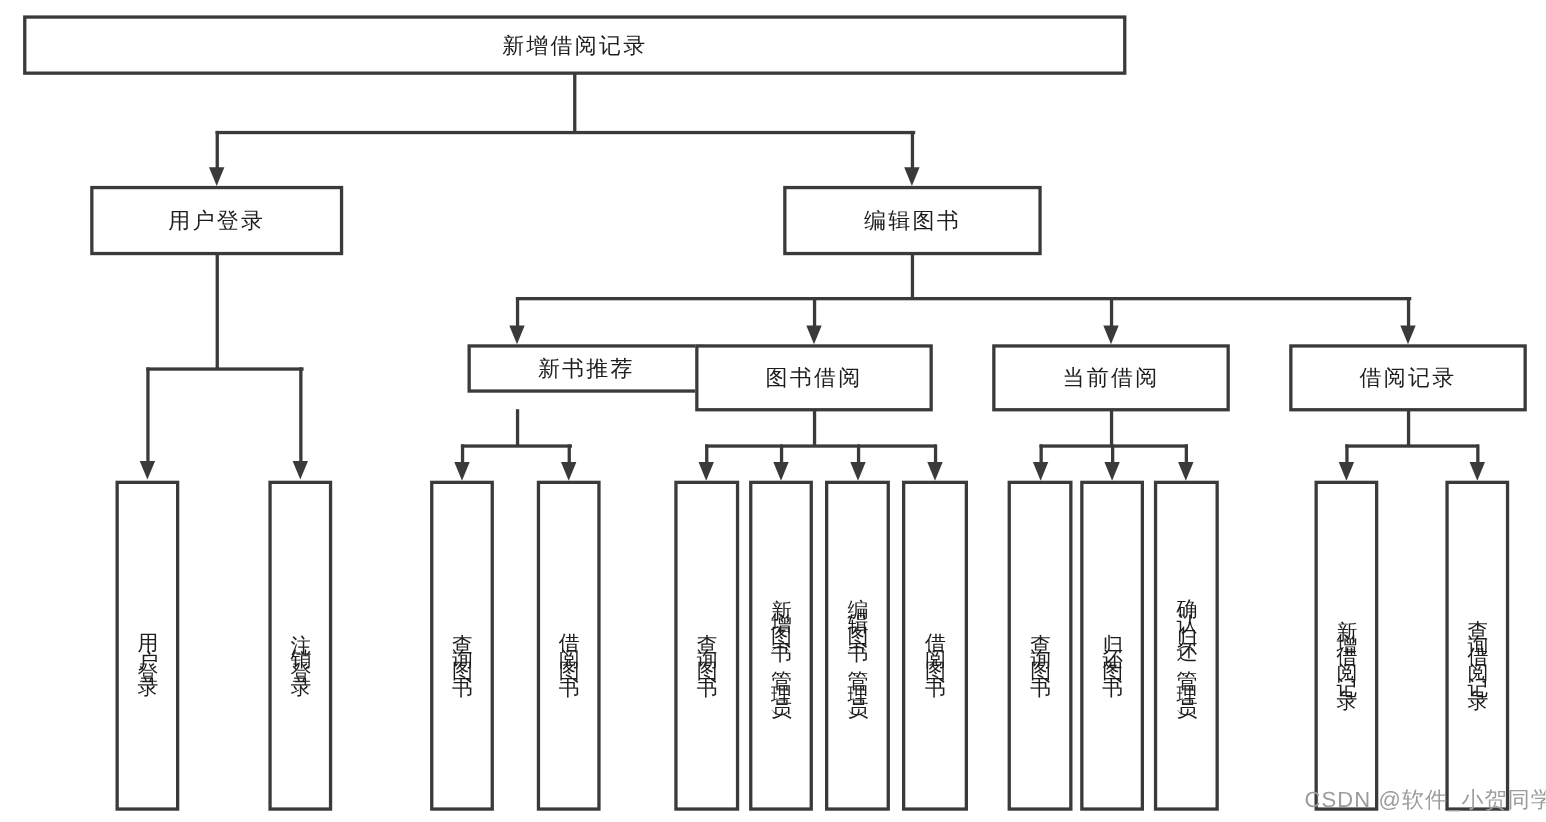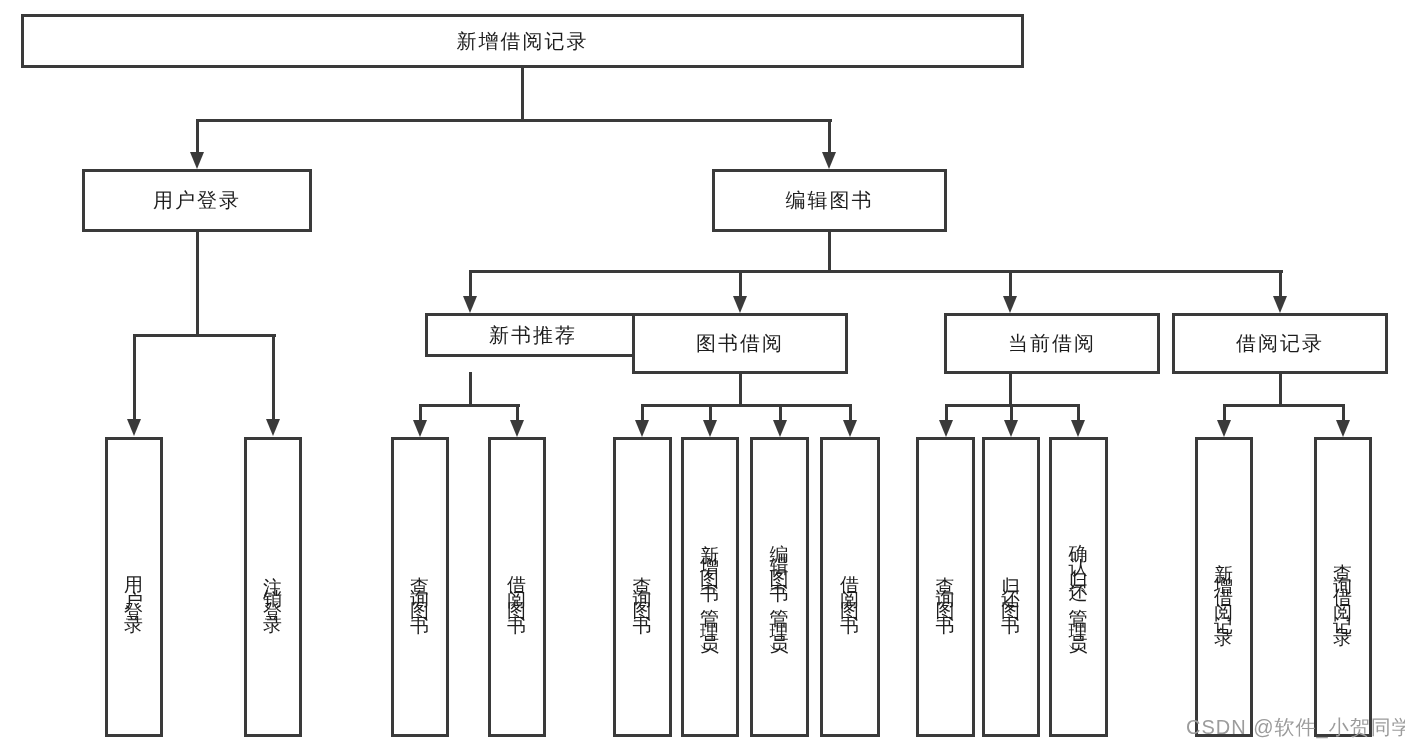--- a/index.html
+++ b/index.html
@@ -114,21 +114,21 @@
     <div class="v" style="left:1279px;top:270px;height:27px;"></div>
     <div class="ah" style="left:1273px;top:296px;"></div>
   </div>
 
   <div class="box" style="left:378px;top:313px;width:216px;height:44px;margin-left:47px;">
     <span>新书推荐</span>
   </div>
   <div class="box" style="left:632px;top:313px;width:216px;height:61px;">
     <span>图书借阅</span>
   </div>
-  <div class="box" style="left:902px;top:313px;width:216px;height:61px;margin-left:42px;">
+  <div class="box" style="left:902px;top:313px;width:216px;height:61px;">
     <span>当前借阅</span>
   </div>
   <div class="box" style="left:1172px;top:313px;width:216px;height:61px;">
     <span>借阅记录</span>
   </div>
 
   <div>
     <div class="v" style="left:469px;top:372px;height:34px;"></div>
     <div class="h" style="left:419px;top:404px;width:101px;"></div>
     <div class="v" style="left:419px;top:404px;height:17px;"></div>

